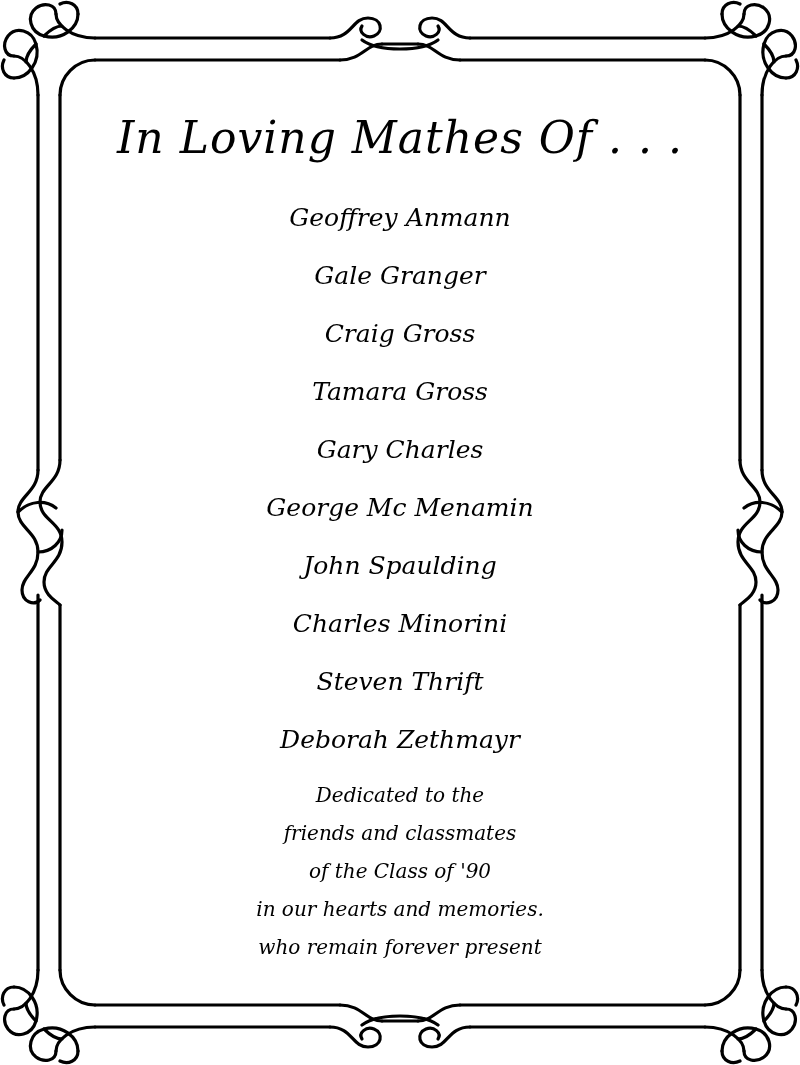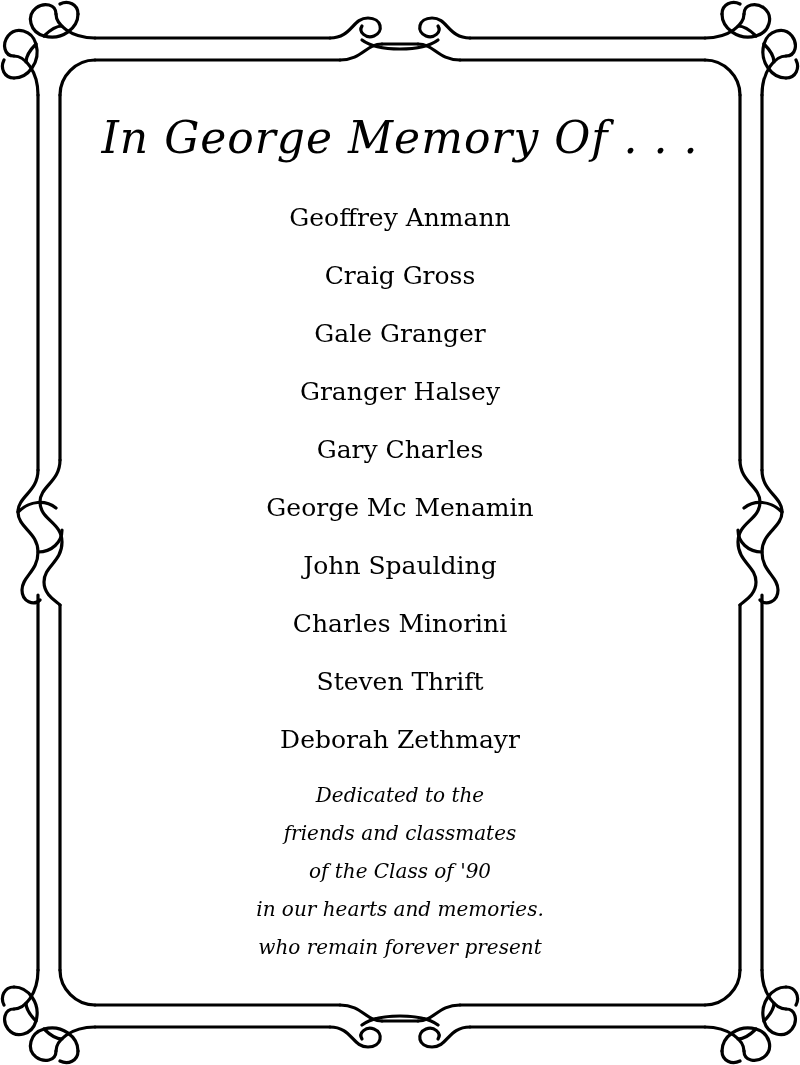--- a/index.html
+++ b/index.html
@@ -47,20 +47,21 @@
     white-space: nowrap;
   }
   .names-list {
     list-style: none;
     margin: 0;
     padding: 0;
     margin-top: 42px;
   }
   .names-list li {
     font-family: "DejaVu Serif", serif;
+    font-style: italic;
     font-size: 25px;
     line-height: 1.0;
     margin-bottom: 33px;
     white-space: nowrap;
   }
   .dedication {
     margin-top: 26px;
   }
   .dedication div {
     font-family: "DejaVu Serif", serif;
@@ -159,27 +160,27 @@
       <path d="M 744 1051 C 744 1061 756 1063 764 1057 C 774 1049 770 1033 756 1029 C 738 1024 722 1037 722 1051"></path>
       <path d="M 786 1009 C 796 1009 798 1021 792 1029 C 784 1039 768 1035 764 1021 C 759 1003 772 987 786 987"></path>
       <path d="M 722 1051 C 722 1061 732 1065 740 1061"></path>
       <path d="M 786 987 C 796 987 800 997 796 1005"></path>
       <path d="M 756 1029 C 750 1035 744 1039 738 1039"></path>
       <path d="M 764 1021 C 770 1015 774 1009 774 1003"></path>
     </g>
   </svg>
 
   <div class="content">
-    <h1 class="memorial-title">In George Memory Of . . .</h1>
+    <h1 class="memorial-title">In Loving Mathes Of . . .</h1>
 
     <ul class="names-list">
       <li>Geoffrey Anmann</li>
+      <li>Gale Granger</li>
       <li>Craig Gross</li>
-      <li>Gale Granger</li>
-      <li>Granger Halsey</li>
+      <li>Tamara Gross</li>
       <li>Gary Charles</li>
       <li>George Mc Menamin</li>
       <li>John Spaulding</li>
       <li>Charles Minorini</li>
       <li>Steven Thrift</li>
       <li>Deborah Zethmayr</li>
     </ul>
 
     <div class="dedication">
       <div>Dedicated to the</div>

